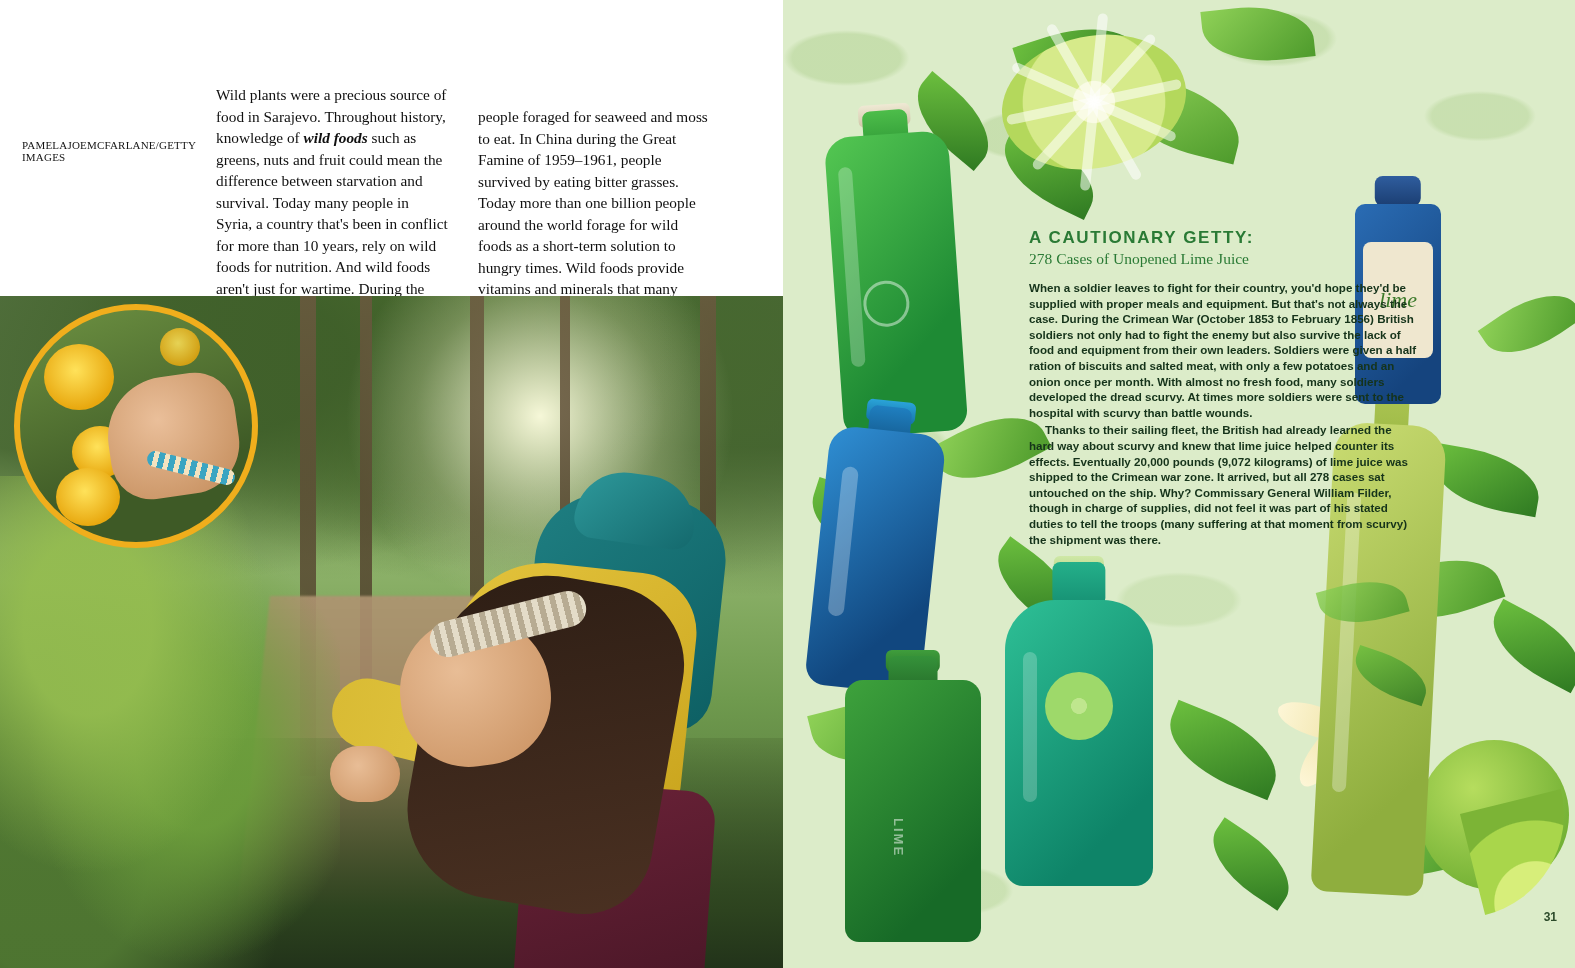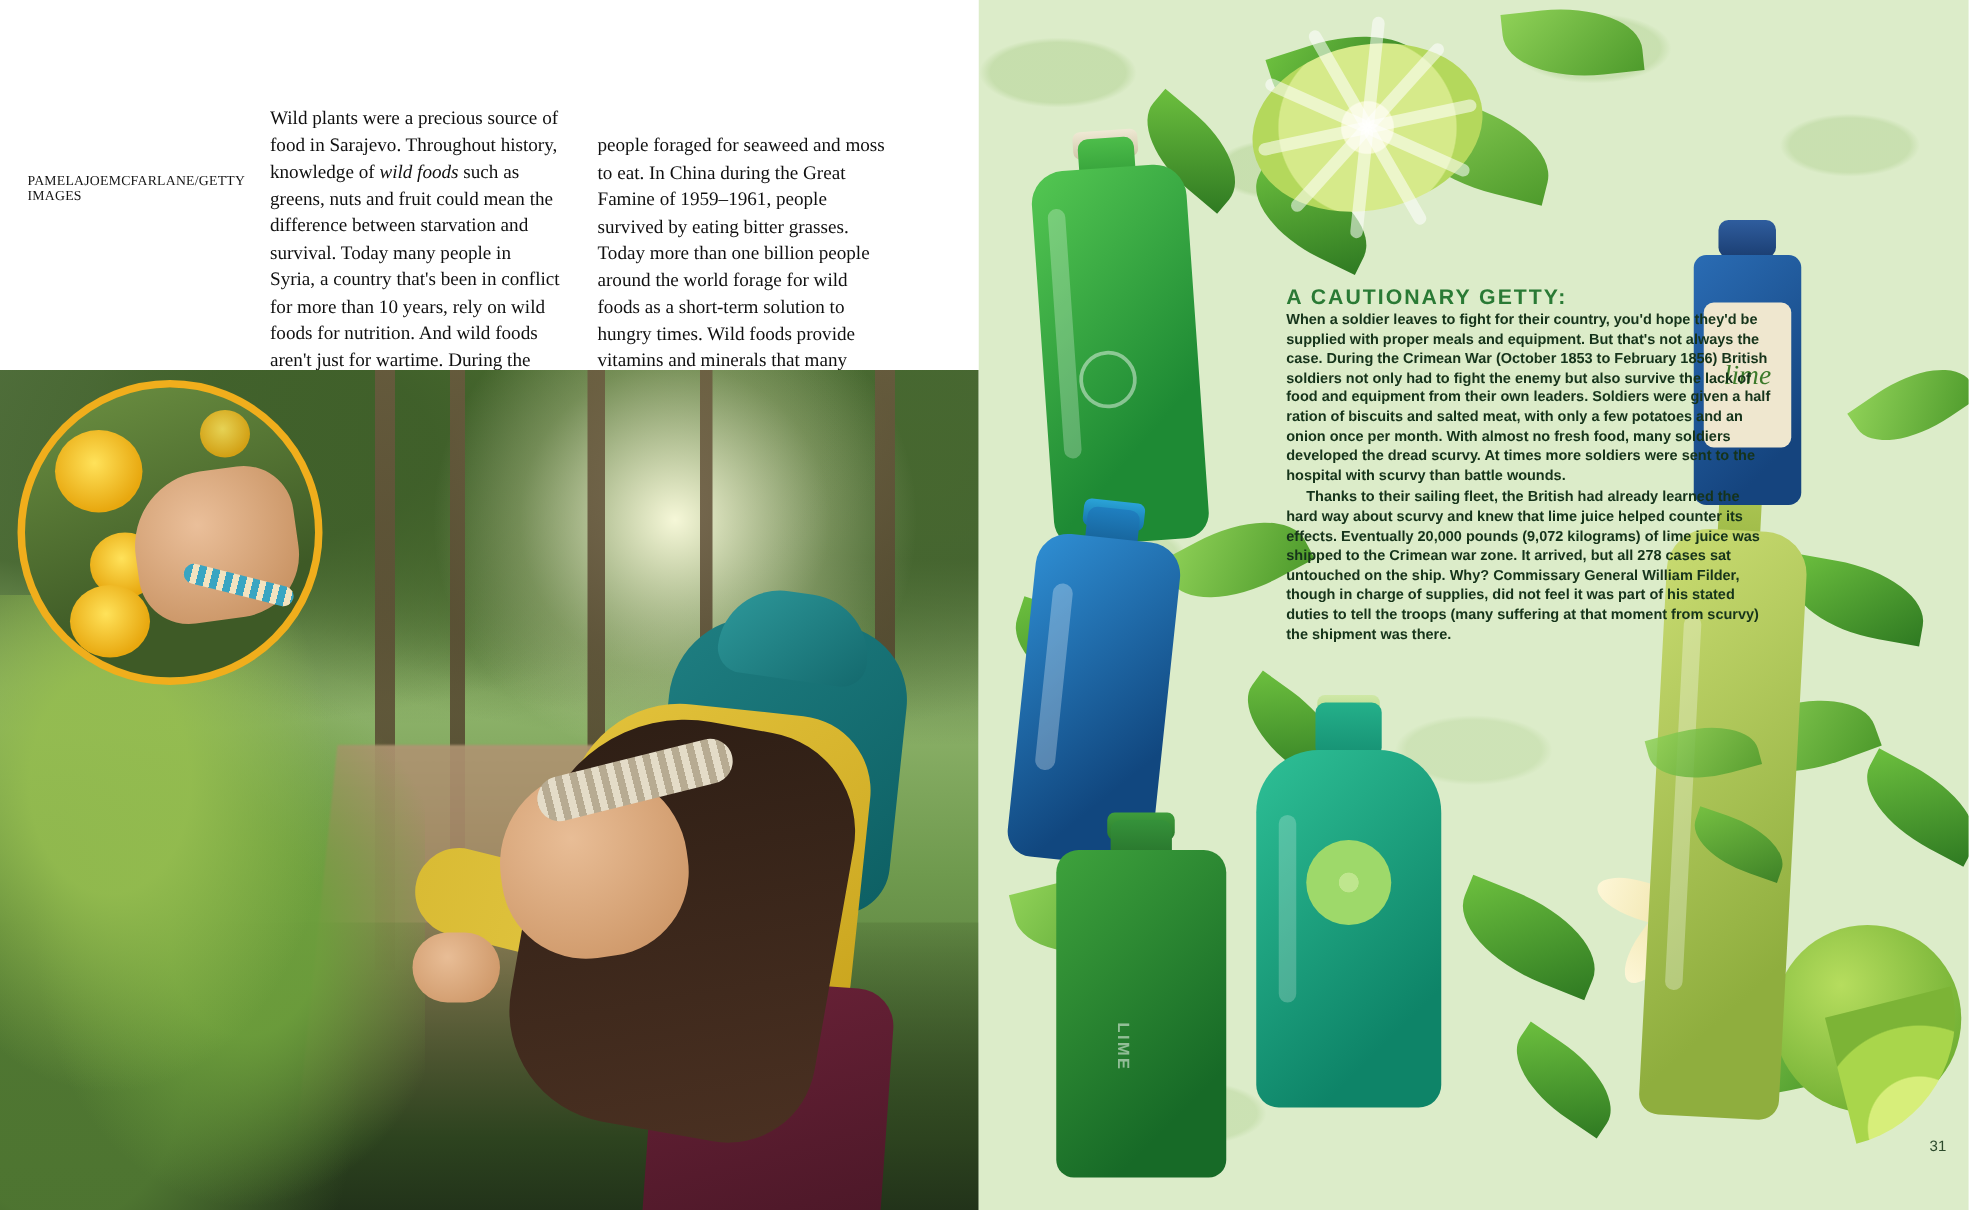--- a/index.html
+++ b/index.html
@@ -77,21 +77,21 @@
     margin: 0;
     font-family: "Liberation Serif", serif;
     font-size: 15.3px;
     line-height: 21.5px;
     color: #101010;
     text-align: left;
   }
   .col.col-right p {
     margin-top: 22px;
   }
-  .col b { font-style: italic; font-weight: normal; }
+  .col b { font-style: italic; font-weight: bold; }
 
   
   .photo-main {
     position: absolute;
     left: 0;
     top: 296px;
     width: 783px;
     height: 672px;
     overflow: hidden;
     background: linear-gradient(180deg,#cfe1b8 0%, #9fc07a 28%, #6f9a4e 60%, #3f5c2c 100%);
@@ -290,21 +290,21 @@
     color: #15331a;
     margin: 0;
   }
   .sb-body p + p { text-indent: 16px; margin-top: 2px; }
 
   .page-number {
     position: absolute;
     right: 18px;
     bottom: 44px;
     font-family: "Liberation Sans", sans-serif;
-    font-weight: normal;
+    font-weight: bold;
     font-size: 12px;
     color: #2c4a2a;
     text-align: right;
   }
 
   
   .art { position: absolute; inset: 0; }
   .leaf {
     position: absolute;
     background: linear-gradient(140deg,#6cbf3e,#2f7a22);
@@ -524,20 +524,21 @@
         <div class="cap" style="background:linear-gradient(180deg,#2f5d9e,#1b3e72);width:54%;height:30px;border-radius:8px;"></div>
         <div class="body" style="top:28px;height:200px;border-radius:10px;background:linear-gradient(135deg,#2a6cb4,#15447e 80%);"></div>
         <div class="label-oval" style="left:8px;top:66px;width:70px;height:116px;display:flex;align-items:center;justify-content:center;">
           <span class="script" style="font-size:22px;">lime</span>
         </div>
       </div>
     </div>
 
     <div class="sidebar-text">
       <h2 class="sb-title">A CAUTIONARY GETTY:</h2>
+      <div class="sb-sub">278 Cases of Unopened Lime Juice</div>
       <div class="sb-body">
         <p>When a soldier leaves to fight for their country, you'd hope they'd be supplied with proper meals and equipment. But that's not always the case. During the Crimean War (October 1853 to February 1856) British soldiers not only had to fight the enemy but also survive the lack of food and equipment from their own leaders. Soldiers were given a half ration of biscuits and salted meat, with only a few potatoes and an onion once per month. With almost no fresh food, many soldiers developed the dread scurvy. At times more soldiers were sent to the hospital with scurvy than battle wounds.</p>
         <p>Thanks to their sailing fleet, the British had already learned the hard way about scurvy and knew that lime juice helped counter its effects. Eventually 20,000 pounds (9,072 kilograms) of lime juice was shipped to the Crimean war zone. It arrived, but all 278 cases sat untouched on the ship. Why? Commissary General William Filder, though in charge of supplies, did not feel it was part of his stated duties to tell the troops (many suffering at that moment from scurvy) the shipment was there.</p>
       </div>
     </div>
 
     <div class="page-number">31</div>
   </div>
 </div>
 

